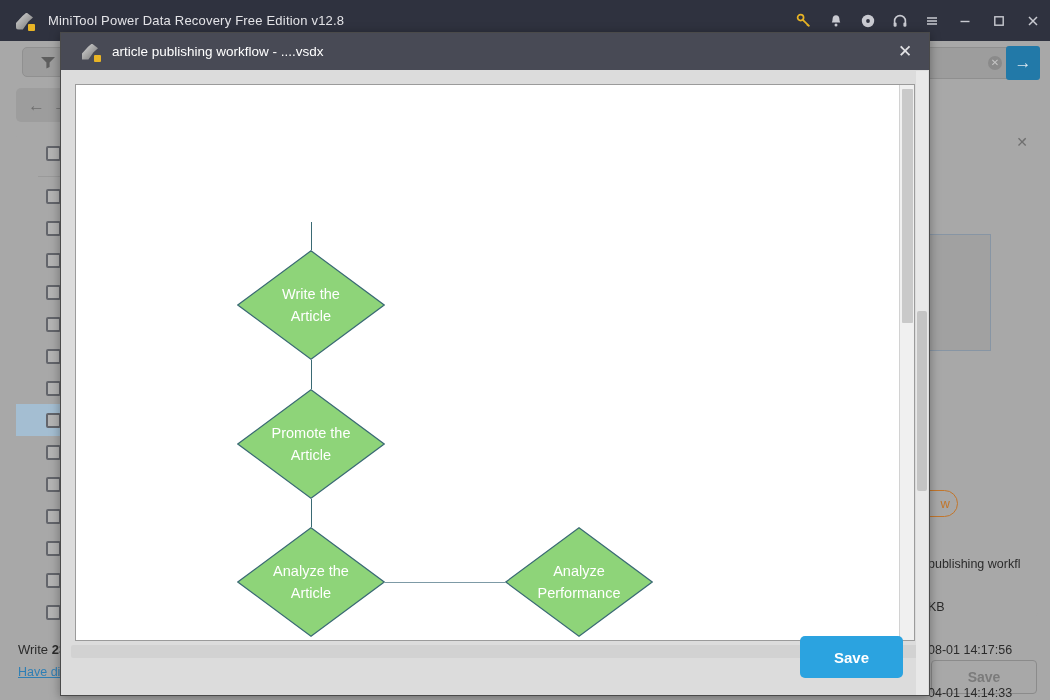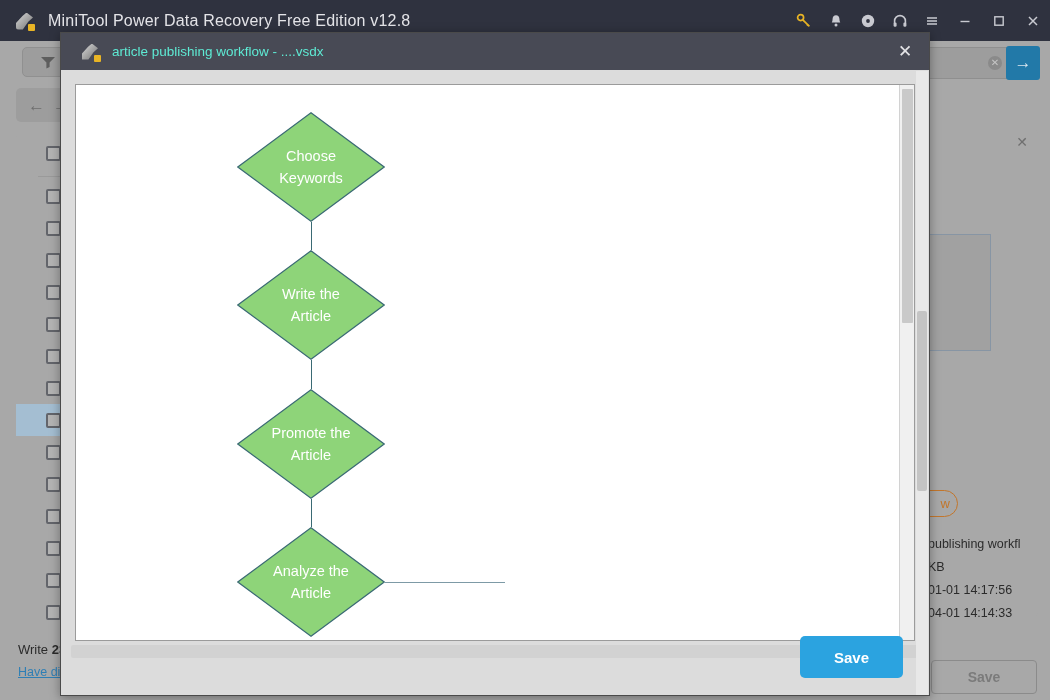--- a/index.html
+++ b/index.html
@@ -25,21 +25,21 @@
     position: absolute; left: 2px; top: 3px; width: 17px; height: 17px;
     background: linear-gradient(135deg,#d9d9d9 0%,#9a9a9a 60%,#7d7d7d 100%);
     border-radius: 3px;
     clip-path: polygon(0% 62%, 38% 20%, 62% 0%, 100% 30%, 72% 55%, 40% 100%, 0% 100%);
   }
   .app-logo .lg-dot {
     position: absolute; right: 1px; bottom: 1px; width: 7px; height: 7px;
     background: #e8b425; border-radius: 1px;
   }
   .app-title {
-    color: #e4e4e8; font-size: 16px; letter-spacing: .2px; white-space: nowrap;
+    color: #e4e4e8; font-size: 13px; letter-spacing: .2px; white-space: nowrap;
   }
   .app-titlebar-actions {
     position: absolute; right: 0; top: 0; height: 41px;
     display: flex; align-items: center; gap: 0px;
   }
   .tb-btn {
     width: 32px; height: 41px; display: flex; align-items: center; justify-content: center;
     color: #c9cad1;
   }
   .tb-btn.win { width: 34px; }
@@ -168,21 +168,21 @@
   }
   .preview-btn {
     position: absolute; left: -28px; top: 362px; width: 58px; height: 27px;
     border: 1px solid #c2762c; border-radius: 14px;
     display: flex; align-items: center; justify-content: flex-end;
     color: #c2762c; font-size: 13px; padding-right: 7px; overflow: hidden;
   }
   .preview-meta { position: absolute; left: 0px; top: 405px; width: 120px; }
   .preview-meta div {
     font-size: 12.5px; color: #2b2b2b; height: 23px; line-height: 23px;
-    white-space: nowrap; overflow: hidden;
+    white-space: nowrap; overflow: hidden; margin-top: 20px;
   }
 
   
   .dlg {
     position: absolute; left: 60px; top: 32px; width: 870px; height: 664px;
     background: #dcdcdc; box-shadow: 0 2px 10px rgba(0,0,0,.35);
     border: 1px solid #4a4a4a;
   }
   .dlg-head {
     position: absolute; left: 0; top: 0; width: 868px; height: 37px;
@@ -191,21 +191,21 @@
   .dlg-logo { width: 20px; height: 20px; margin-left: 20px; margin-right: 11px; position: relative; }
   .dlg-logo .lg-body {
     position: absolute; left: 1px; top: 2px; width: 16px; height: 16px;
     background: linear-gradient(135deg,#d9d9d9 0%,#9a9a9a 60%,#7d7d7d 100%);
     clip-path: polygon(0% 62%, 38% 20%, 62% 0%, 100% 30%, 72% 55%, 40% 100%, 0% 100%);
   }
   .dlg-logo .lg-dot {
     position: absolute; right: 0px; bottom: 0px; width: 7px; height: 7px;
     background: #e8b425; border-radius: 1px;
   }
-  .dlg-title { color: #5eead4; font-size: 13.5px; white-space: nowrap; }
+  .dlg-title { color: #ffffff; font-size: 13.5px; white-space: nowrap; }
   .dlg-close {
     position: absolute; right: 14px; top: 9px; width: 20px; height: 20px;
     color: #e3e3e6; font-size: 17px; line-height: 20px; text-align: center;
   }
 
   
   .canvas-wrap {
     position: absolute; left: 14px; top: 51px; width: 840px; height: 557px;
     background: #ffffff; border: 1px solid #9b9b9b;
   }
@@ -491,21 +491,21 @@
 
     <div class="preview-panel">
       <div class="preview-close">✕</div>
       <div class="preview-thumb">
         <div class="preview-thumb-in"></div>
       </div>
       <div class="preview-btn">w</div>
       <div class="preview-meta" id="preview-meta">
           <div>publishing workfl</div>
           <div>KB</div>
-          <div>01-01 14:17:56</div>
+          <div>08-01 14:17:56</div>
           <div>04-01 14:14:33</div>
         </div>
     </div>
   </div>
 
   <div class="dlg">
     <div class="dlg-head">
       <div class="dlg-logo">
         <div class="lg-body"></div>
           <div class="lg-dot"></div>
@@ -513,29 +513,20 @@
       <div class="dlg-title">article publishing workflow - ....vsdx</div>
       <div class="dlg-close">✕</div>
     </div>
 
     <div class="canvas-wrap">
       <div class="canvas-inner" id="diagram">
           <div class="connector" style="left: 235px; top: 137px; width: 1px; height: 28px;"></div>
           <div class="connector" style="left: 235px; top: 275px; width: 1px; height: 29px;"></div>
           <div class="connector" style="left: 235px; top: 414px; width: 1px; height: 28px;"></div>
           <div class="connector h" style="left: 309px; top: 497px; height: 1px; width: 120px;"></div>
-          <div class="node" style="left: 161px; top: 27px; width: 148px; height: 110px;">
-            <svg width="148" height="110" viewBox="0 0 148 110">
-              <polygon points="74,0.8 147.2,55 74,109.2 0.8,55" fill="#8ed479" stroke="#3a6a74" stroke-width="1.2"></polygon>
-            </svg>
-            <div class="nlabel">
-              <span>Choose</span>
-              <span>Keywords</span>
-            </div>
-          </div>
           <div class="node" style="left: 161px; top: 165px; width: 148px; height: 110px; text-decoration: underline;">
             <svg width="148" height="110" viewBox="0 0 148 110">
               <polygon points="74,0.8 147.2,55 74,109.2 0.8,55" fill="#8ed479" stroke="#3a6a74" stroke-width="1.2"></polygon>
             </svg>
             <div class="nlabel">
               <span>Write the</span>
               <span>Article</span>
             </div>
           </div>
           <div class="node" style="left: 161px; top: 304px; width: 148px; height: 110px;">
@@ -549,20 +540,29 @@
           </div>
           <div class="node" style="left: 161px; top: 442px; width: 148px; height: 110px;">
             <svg width="148" height="110" viewBox="0 0 148 110">
               <polygon points="74,0.8 147.2,55 74,109.2 0.8,55" fill="#8ed479" stroke="#3a6a74" stroke-width="1.2"></polygon>
             </svg>
             <div class="nlabel">
               <span>Analyze the</span>
               <span>Article</span>
             </div>
           </div>
+          <div class="node" style="left: 429px; top: 442px; width: 148px; height: 110px;">
+            <svg width="148" height="110" viewBox="0 0 148 110">
+              <polygon points="74,0.8 147.2,55 74,109.2 0.8,55" fill="#8ed479" stroke="#3a6a74" stroke-width="1.2"></polygon>
+            </svg>
+            <div class="nlabel">
+              <span>Analyze</span>
+              <span>Performance</span>
+            </div>
+          </div>
         </div>
       <div class="vscroll">
         <div class="thumb"></div>
       </div>
     </div>
 
     <div class="hscroll"></div>
 
     <div class="dlg-vscroll-outer">
       <div class="thumb"></div>

